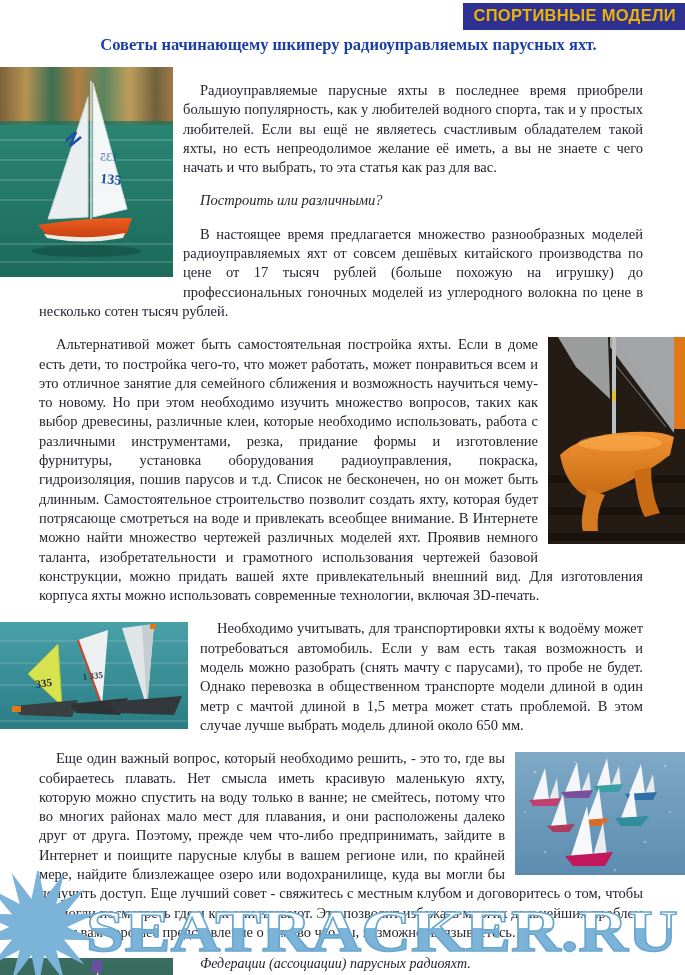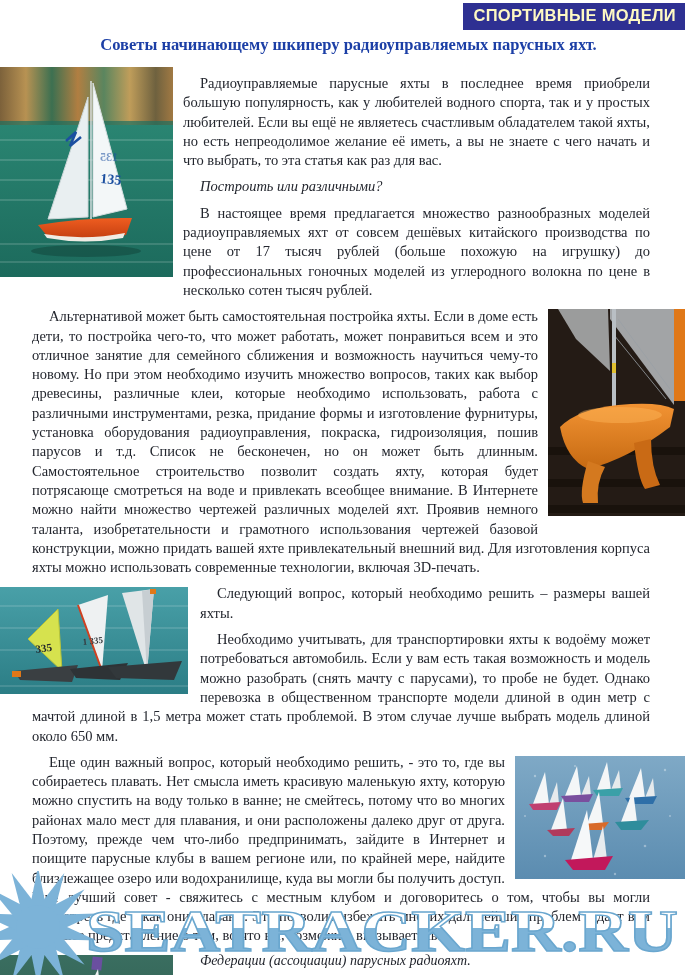--- a/index.html
+++ b/index.html
@@ -1,24 +1,24 @@
 <!DOCTYPE html>
 <html><head>
 <meta charset="utf-8">
 <style>
   html,body{margin:0;padding:0;background:#ffffff;}
   .page{position:relative;width:685px;height:975px;overflow:hidden;background:#fff;
         font-family:"Liberation Serif",serif;color:#23262e;}
-  .badge{position:absolute;top:3px;right:0;background:#2e3092;color:#fef9c3;
+  .badge{position:absolute;top:3px;right:0;background:#2e3092;color:#eab308;
          font-family:"Liberation Sans",sans-serif;font-weight:bold;font-size:16.5px;
          padding:3px 9px 5px 10px;letter-spacing:.3px;}
   .title{margin:0;padding:35px 18px 0 30px;text-align:center;color:#1c3fa6;
          font-weight:bold;font-size:16.5px;}
   .article{padding:12px 28px 0 25px;font-size:14.5px;line-height:19.3px;text-align:justify;}
-  .article p{margin:7px;text-indent:17px;}
+  .article p{margin:14px;text-indent:17px;}
   .h-italic{font-style:italic;margin-top:7px !important;}
   .fed p{font-size:14px;line-height:15.6px;}
   .imgf{overflow:hidden;position:relative;}
   .img1{float:left;width:173px;height:210px;margin:0 10px 6px -25px;}
   .img2{float:right;width:137px;height:207px;margin:2px -28px 6px 10px;}
   .img3{float:left;width:188px;height:107px;margin:3px 12px 6px -25px;}
   .img4{float:right;width:170px;height:123px;margin:3px -28px 6px 10px;}
   .img5{float:left;width:173px;height:187px;margin:2px 10px 6px -25px;}
   .watermark{position:absolute;left:0;bottom:0;width:570px;height:104px;pointer-events:none;}
   svg{display:block;}
@@ -135,21 +135,20 @@
         <line x1="78" y1="18" x2="102" y2="84" stroke="#d04020" stroke-width="2"></line>
         <text x="83" y="58" font-size="9" font-weight="bold" fill="#35383d" transform="rotate(-6 83 58)">1 335</text>
         <polygon points="70,82 128,76 120,93 76,91" fill="#2e3336"></polygon>
         <polygon points="122,6 154,2 147,86" fill="#e0e5e7"></polygon>
         <polygon points="142,4 154,2 147,86" fill="#c7ced2"></polygon>
         <polygon points="108,80 182,74 174,93 116,91" fill="#32383b"></polygon>
         <rect x="150" y="2" width="6" height="5" fill="#e07818"></rect>
       </svg>
     </div>
 
-    <p>Следующий вопрос, который необходимо решить – размеры вашей яхты.</p>
     <p>Необходимо учитывать, для транспортировки яхты к водоёму может потребоваться автомобиль. Если у вам есть такая возможность и модель можно разобрать (снять мачту с парусами), то пробе не будет. Однако перевозка в общественном транспорте модели длиной в один метр с мачтой длиной в 1,5 метра может стать проблемой. В этом случае лучше выбрать модель длиной около 650 мм.</p>
 
 
     <div class="imgf img4">
       <svg width="170" height="123" viewBox="0 0 170 123">
         <defs>
           <linearGradient id="w4" x1="0" y1="0" x2="0" y2="1">
             <stop offset="0" stop-color="#7fa9c6"></stop>
               <stop offset="1" stop-color="#5b8cb0"></stop>
           </linearGradient>

